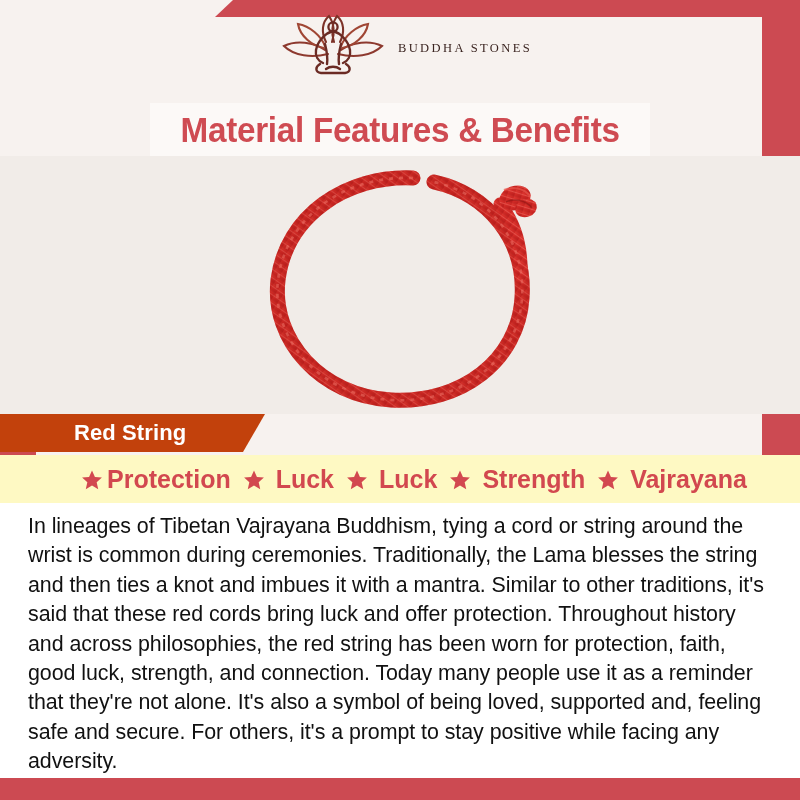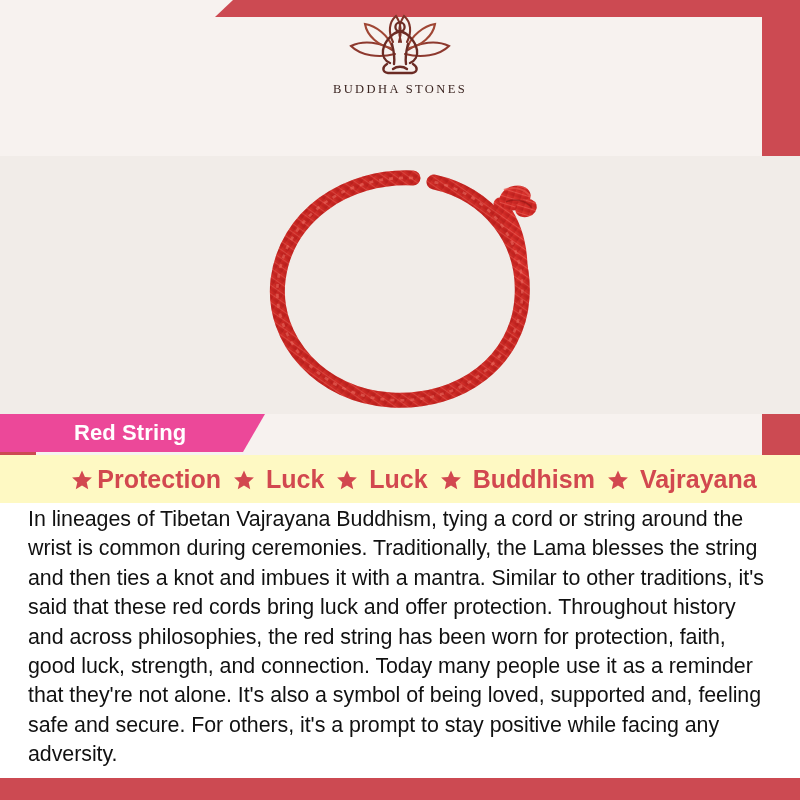--- a/index.html
+++ b/index.html
@@ -36,21 +36,21 @@
     position:absolute; left:0; bottom:0; width:800px; height:22px;
     background:#cc4a52;
   }
 
   
   .header{
     position:absolute; top:0; left:0; width:800px; height:104px;
     display:flex; flex-direction:column; align-items:center;
     justify-content:flex-start;
   }
-  .logo-wrap{ margin-top:14px; display:flex; flex-direction:column; align-items:center;}
+  .logo-wrap{ margin-top:14px; display:flex; flex-direction:row; align-items:center;}
   .brand-name{
     font-family:"Liberation Serif", serif;
     font-size:12.5px; letter-spacing:2.4px; color:#3a2420;
     margin-top:2px; font-weight:400;
   }
 
   
   .title-band{
     position:absolute; top:103px; left:150px; width:500px; height:53px;
     background:#fcf9f7;
@@ -66,21 +66,21 @@
   
   .hero{
     position:absolute; top:156px; left:0; width:800px; height:258px;
     background:#f1ece8; overflow:hidden;
   }
   .bracelet{ position:absolute; left:238px; top:8px; }
 
   
   .label-banner{
     position:absolute; top:414px; left:0; width:265px; height:38px;
-    background:#ec4899;
+    background:#c2410c;
     clip-path:polygon(0 0, 265px 0, 243px 38px, 0 38px);
     display:flex; align-items:center;
   }
   .label-text{
     margin-left:74px; color:#ffffff; font-size:22px; font-weight:bold;
     letter-spacing:0.1px;
     font-family:"Liberation Sans Narrow","Liberation Sans",sans-serif;
   }
 
   
@@ -96,21 +96,21 @@
     font-family:"Liberation Sans Narrow","Liberation Sans",sans-serif;
     white-space:nowrap;
   }
   .benefit + .benefit{ margin-left:6px;gap:11px; }
   .star-icon{ display:inline-block; width:22px; height:22px; flex:0 0 auto; }
 
   
   .body-box{
     position:absolute; top:503px; left:0; width:800px; height:275px;
     background:#ffffff;
-    padding:2px 36px 0 28px; box-sizing:border-box;
+    padding:9px 36px 0 28px; box-sizing:border-box;
   }
   .body-text{
     font-size:21.4px; line-height:29.4px; color:#111111;
     font-family:"Liberation Sans Narrow","Liberation Sans",sans-serif;
     text-align:left; letter-spacing:-0.05px;
     margin:0;
   }
 </style>
 </head>
 <body>
@@ -146,20 +146,23 @@
             <path d="M52 50 C47 53 47 58 53 59 L77 59 C83 58 83 53 78 50"></path>
             <path d="M58 55 C62 52 68 52 72 55"></path>
           </g>
           <circle cx="65" cy="13" r="4.6" fill="none" stroke="#6b2b24" stroke-width="2.3"></circle>
         </svg>
       </span>
       <div class="brand-name">BUDDHA STONES</div>
     </div>
   </div>
 
+  <div class="title-band">
+    <div class="title-text">Material Features &amp; Benefits</div>
+  </div>
 
   <div class="hero">
     <div class="bracelet">
       <svg width="325" height="250" viewBox="0 0 325 250" aria-hidden="true">
         <defs>
           <linearGradient id="cordG" x1="0" y1="0" x2="1" y2="1">
             <stop offset="0%" stop-color="#e03a32"></stop>
             <stop offset="45%" stop-color="#d22a26"></stop>
             <stop offset="100%" stop-color="#b81d1c"></stop>
           </linearGradient>
@@ -213,21 +216,21 @@
           </svg>
       </span>
       <span>Luck</span>
     </div>
     <div class="benefit">
       <span class="star-icon">
         <svg viewBox="0 0 24 24" width="22" height="22">
             <polygon points="12,1.6 15.2,8.7 22.8,9.4 17.1,14.5 18.8,22 12,18 5.2,22 6.9,14.5 1.2,9.4 8.8,8.7" fill="#d2484f"></polygon>
           </svg>
       </span>
-      <span>Buddhism</span>
+      <span>Strength</span>
     </div>
     <div class="benefit">
       <span class="star-icon">
         <svg viewBox="0 0 24 24" width="22" height="22">
             <polygon points="12,1.6 15.2,8.7 22.8,9.4 17.1,14.5 18.8,22 12,18 5.2,22 6.9,14.5 1.2,9.4 8.8,8.7" fill="#d2484f"></polygon>
           </svg>
       </span>
       <span>Vajrayana</span>
     </div>
   </div>

